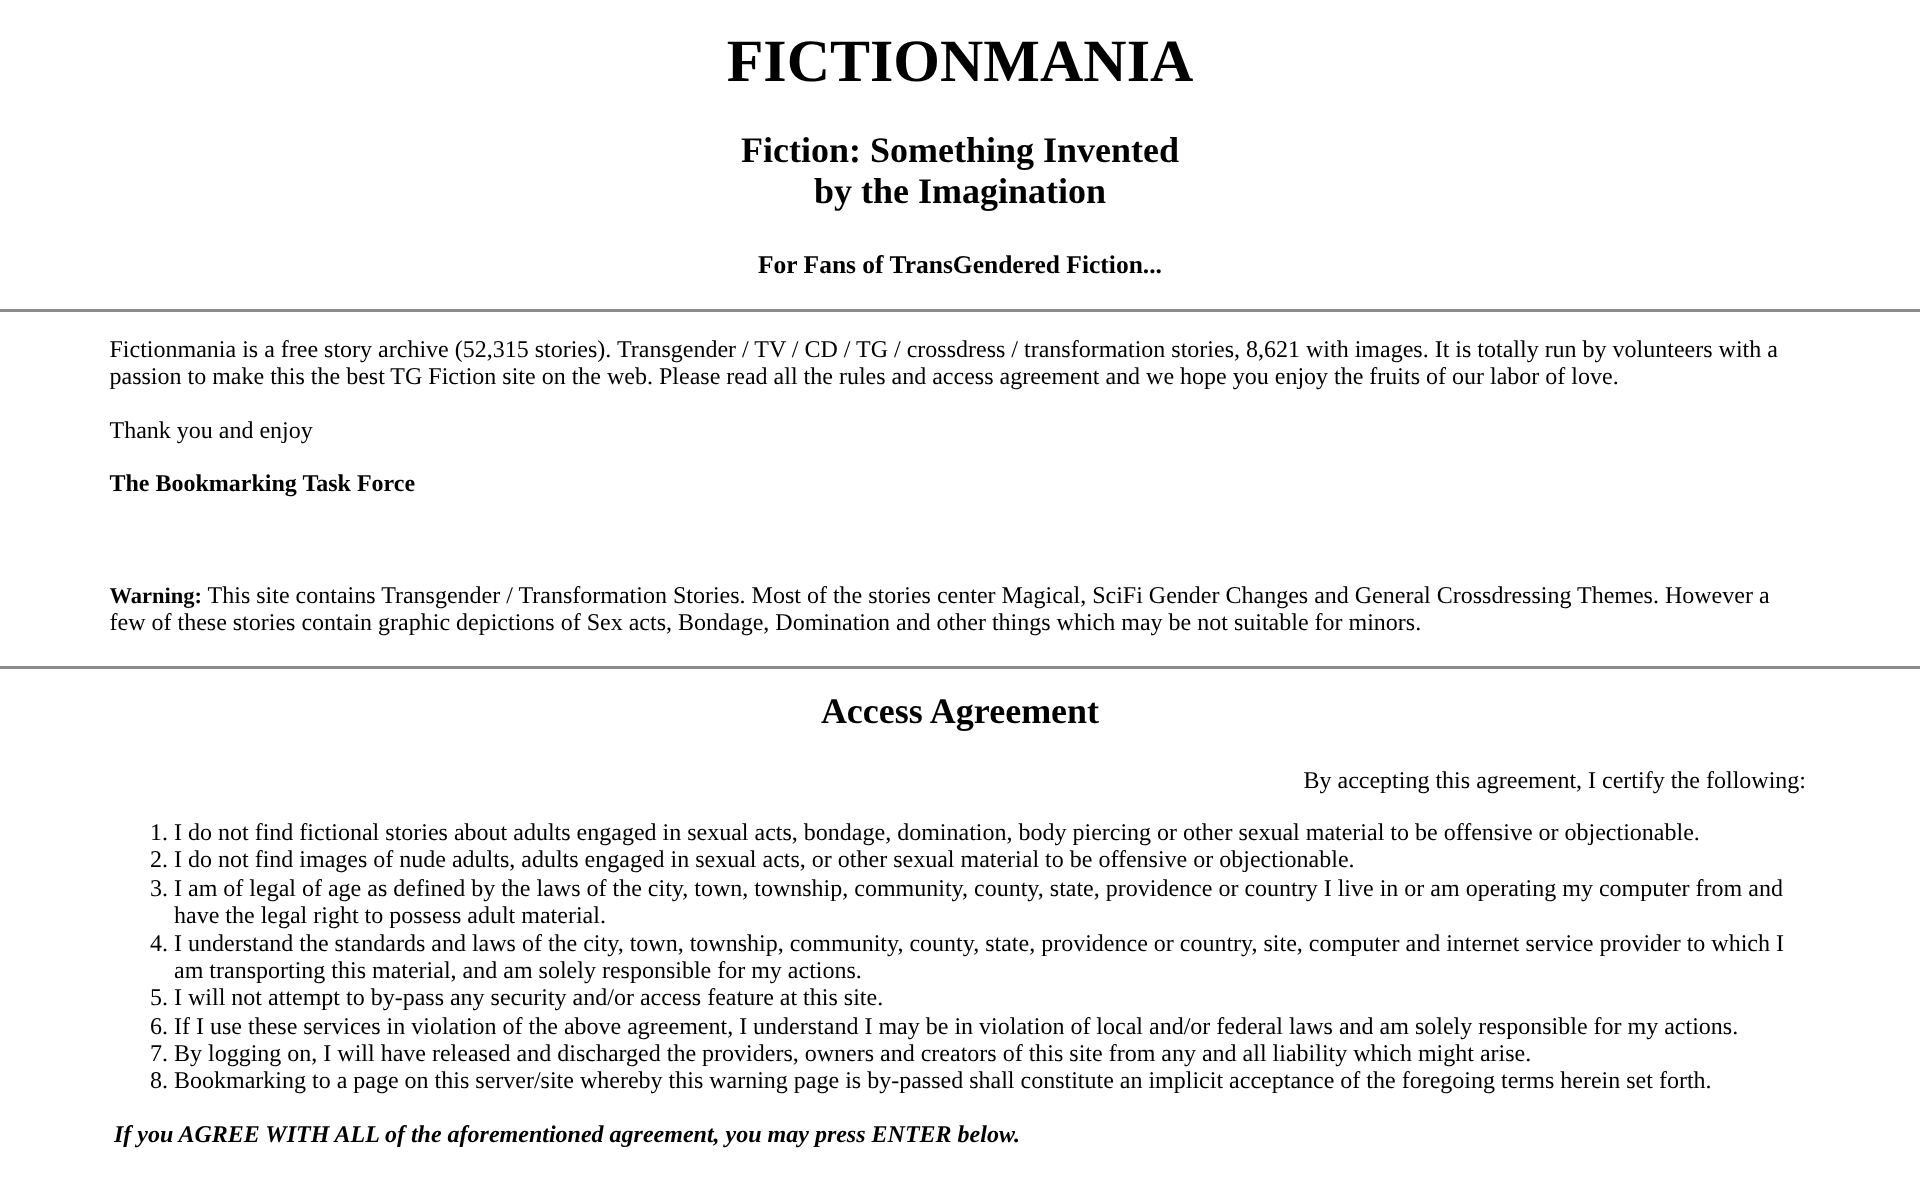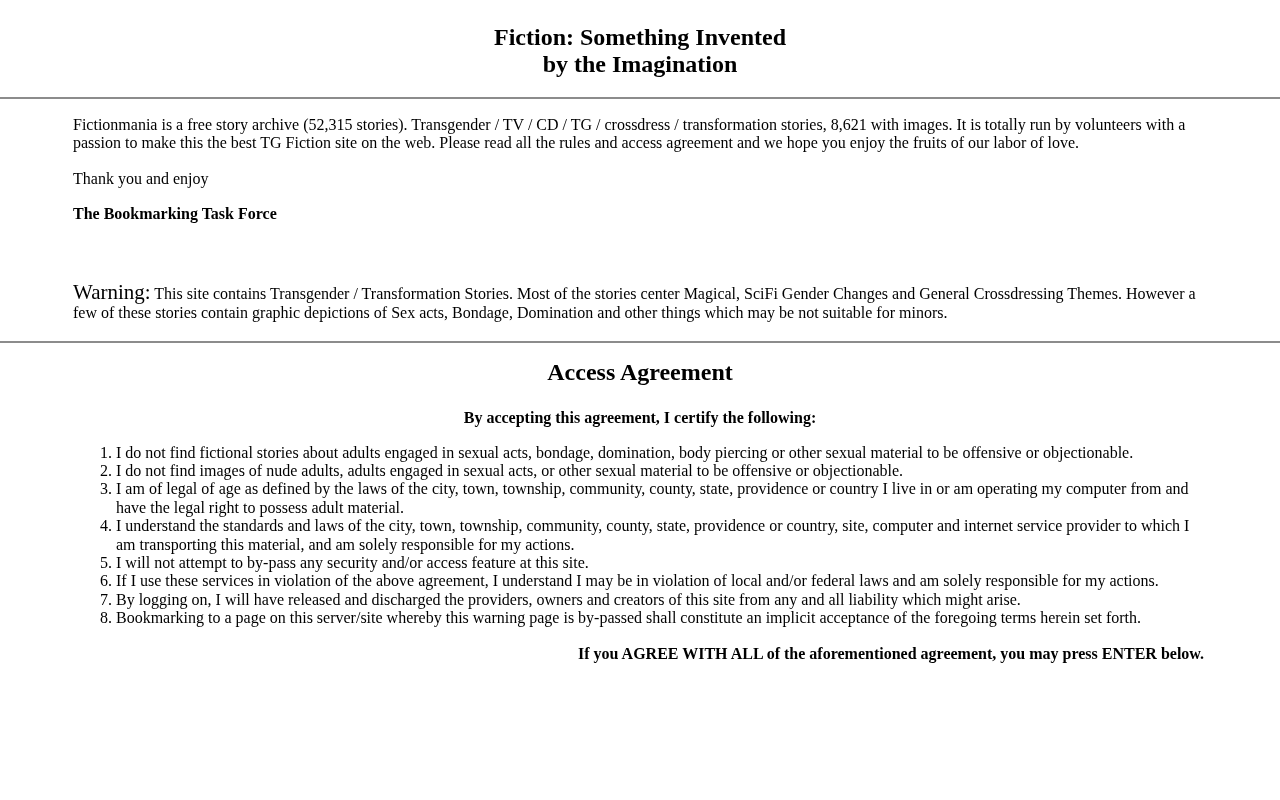--- a/index.html
+++ b/index.html
@@ -39,60 +39,63 @@
     margin: 19px 0 0 0;
     width: 100%;
   }
 
   
   .intro { padding: 0 73px; }
   .intro p { margin: 17px 0 0 0; line-height: 1.15; }
   .bold { font-weight: bold; }
   .warning { margin-top: 56px !important; }
   .warning-label {
-    font-weight: normal;
-    font-size: 21px;
+    font-weight: bold;
+    font-size: 15px;
   }
 
   
   .agreement { padding: 0 76px; }
   .agreement-heading {
     font-size: 24px;
     font-weight: bold;
     text-align: center;
     margin: 16px 0 0 0;
     line-height: 1.15;
   }
   .certify {
-    font-weight: bold;
-    text-align: center;
+    font-weight: normal;
+    text-align: right;
     margin: 22px 0 0 0;
   }
   ol.agreement-list {
     margin: 17px 0 0 0;
     padding-left: 40px;
     line-height: 1.15;
   }
   ol.agreement-list li { margin: 0; }
   .footer-line {
     font-weight: bold;
-    text-align: right;
+    text-align: left;
     margin: 17px 0 0 0;
+    font-style: italic;
   }
 </style>
 </head>
 <body>
 
 <div class="page">
 
   <header class="masthead">
+    <h1>FICTIONMANIA</h1>
     <h2>
       <span>Fiction: Something Invented</span><br>
       <span>by the Imagination</span><br>
     </h2>
+    <div class="tagline">For Fans of TransGendered Fiction...</div>
   </header>
 
   <hr class="rule">
 
   <section class="intro">
     <p>Fictionmania is a free story archive (52,315 stories). Transgender / TV / CD / TG / crossdress / transformation stories, 8,621 with images. It is totally run by volunteers with a passion to make this the best TG Fiction site on the web. Please read all the rules and access agreement and we hope you enjoy the fruits of our labor of love.</p>
     <p>Thank you and enjoy</p>
     <p class="bold">The Bookmarking Task Force</p>
     <p class="warning">
       <span class="warning-label">Warning:</span>

